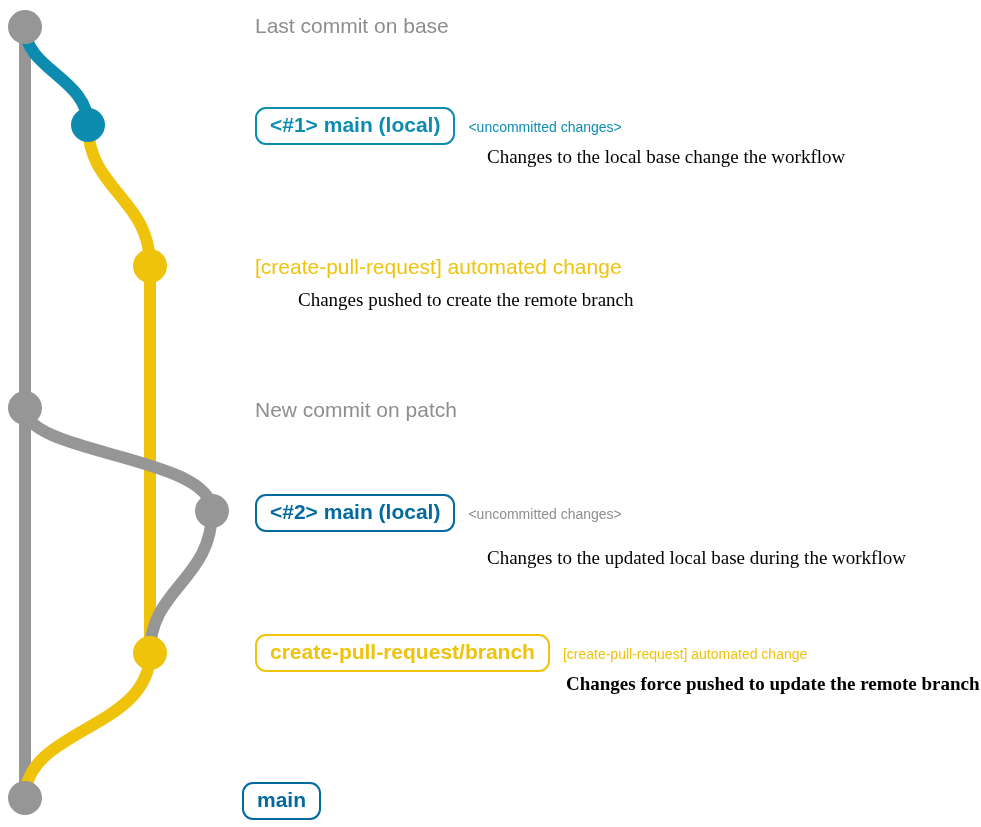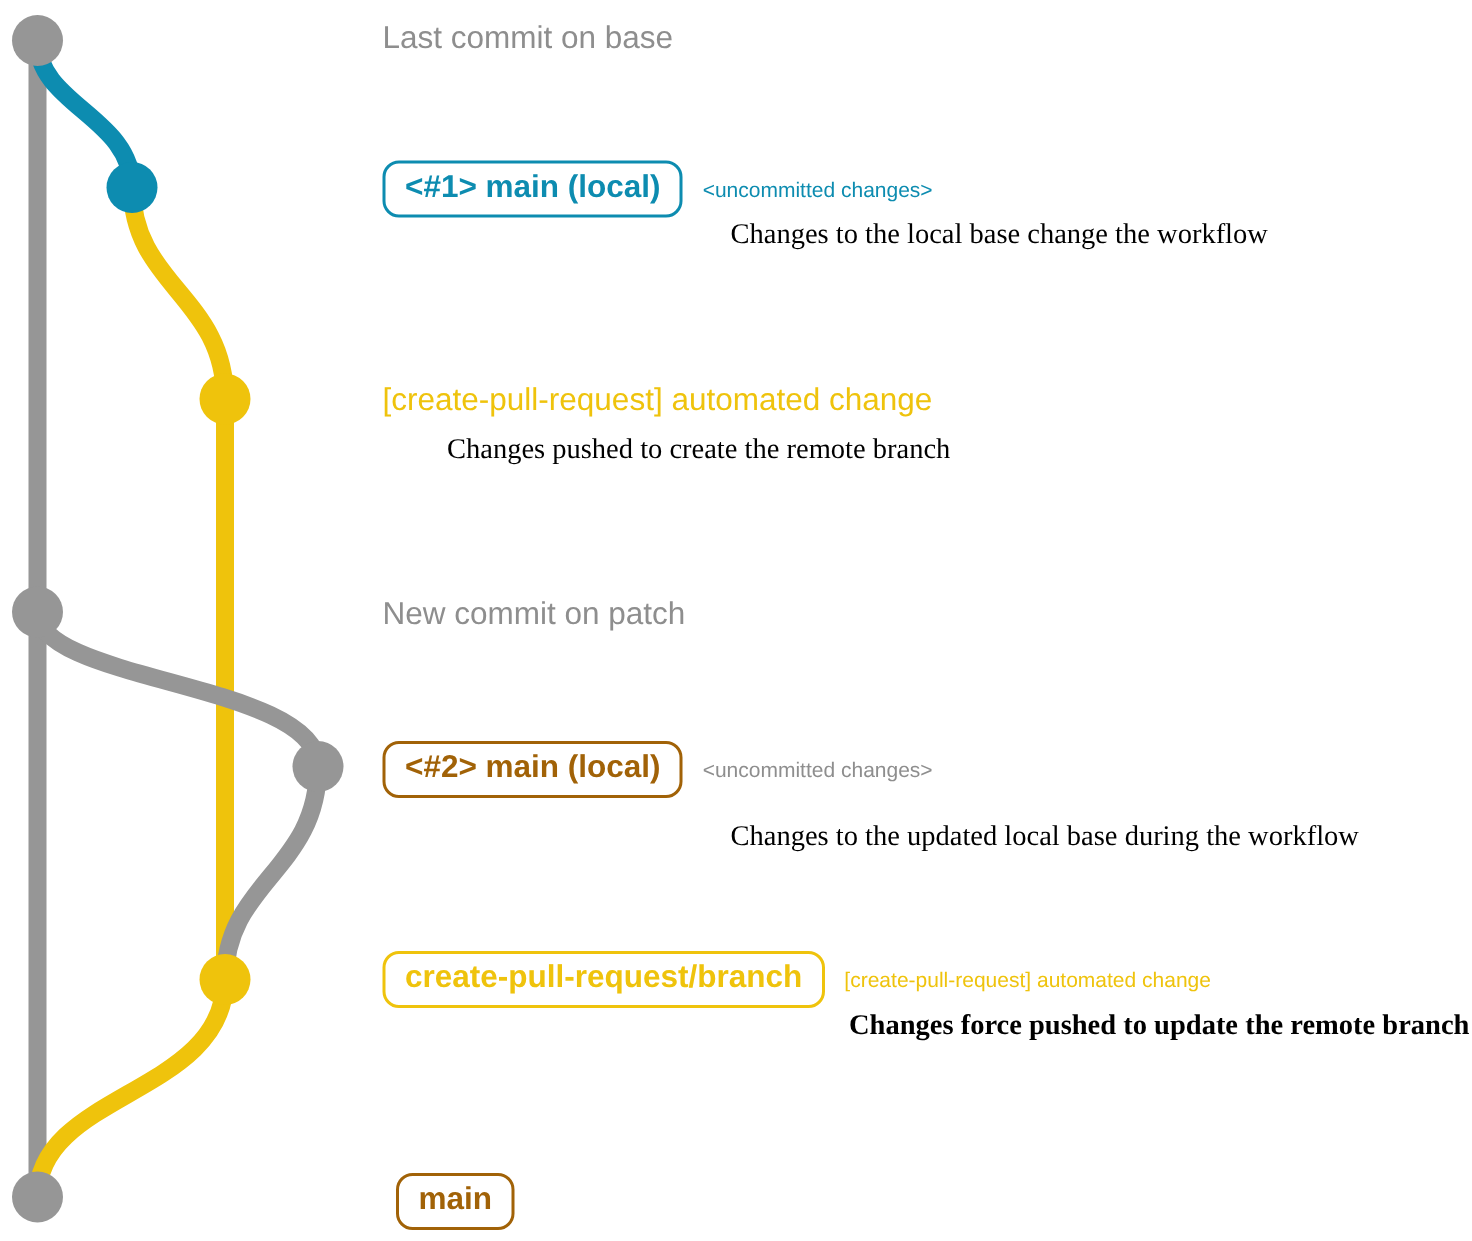--- a/index.html
+++ b/index.html
@@ -38,21 +38,21 @@
     border: 2px solid currentColor;
     border-radius: 11px;
     padding: 5px 13px 7px 13px;
     font-size: 21px;
     font-weight: 700;
     line-height: 22px;
     white-space: nowrap;
     box-sizing: border-box;
   }
   .pill.blue   { color: #0d8cb0; }
-  .pill.gray   { color: #a16207; }
+  .pill.gray   { color: #0369a1; }
   .pill.yellow { color: #efc30c; }
 
   
   .subject {
     font-size: 14px;
     font-weight: 400;
     line-height: 24px;
     white-space: nowrap;
   }
   .subject.blue   { color: #0d8cb0; }
@@ -130,16 +130,16 @@
 </div>
 <div class="desc" style="left:487px; top:547px;">Changes to the updated local base during the workflow</div>
 
 <div class="row" style="left:255px; top:634px;">
   <span class="pill yellow">create-pull-request/branch</span>
   <span class="pill-gap"></span>
   <span class="subject yellow">[create-pull-request] automated change</span>
 </div>
 <div class="desc" style="left:566px; top:673px;font-weight:bold;">Changes force pushed to update the remote branch</div>
 
-<div class="row" style="left:264px; top:782px;gap:45px;">
+<div class="row" style="left:242px; top:782px;gap:45px;">
   <span class="pill gray">main</span>
   <span class="pill-gap"></span>
 </div>
 
 </body></html>

